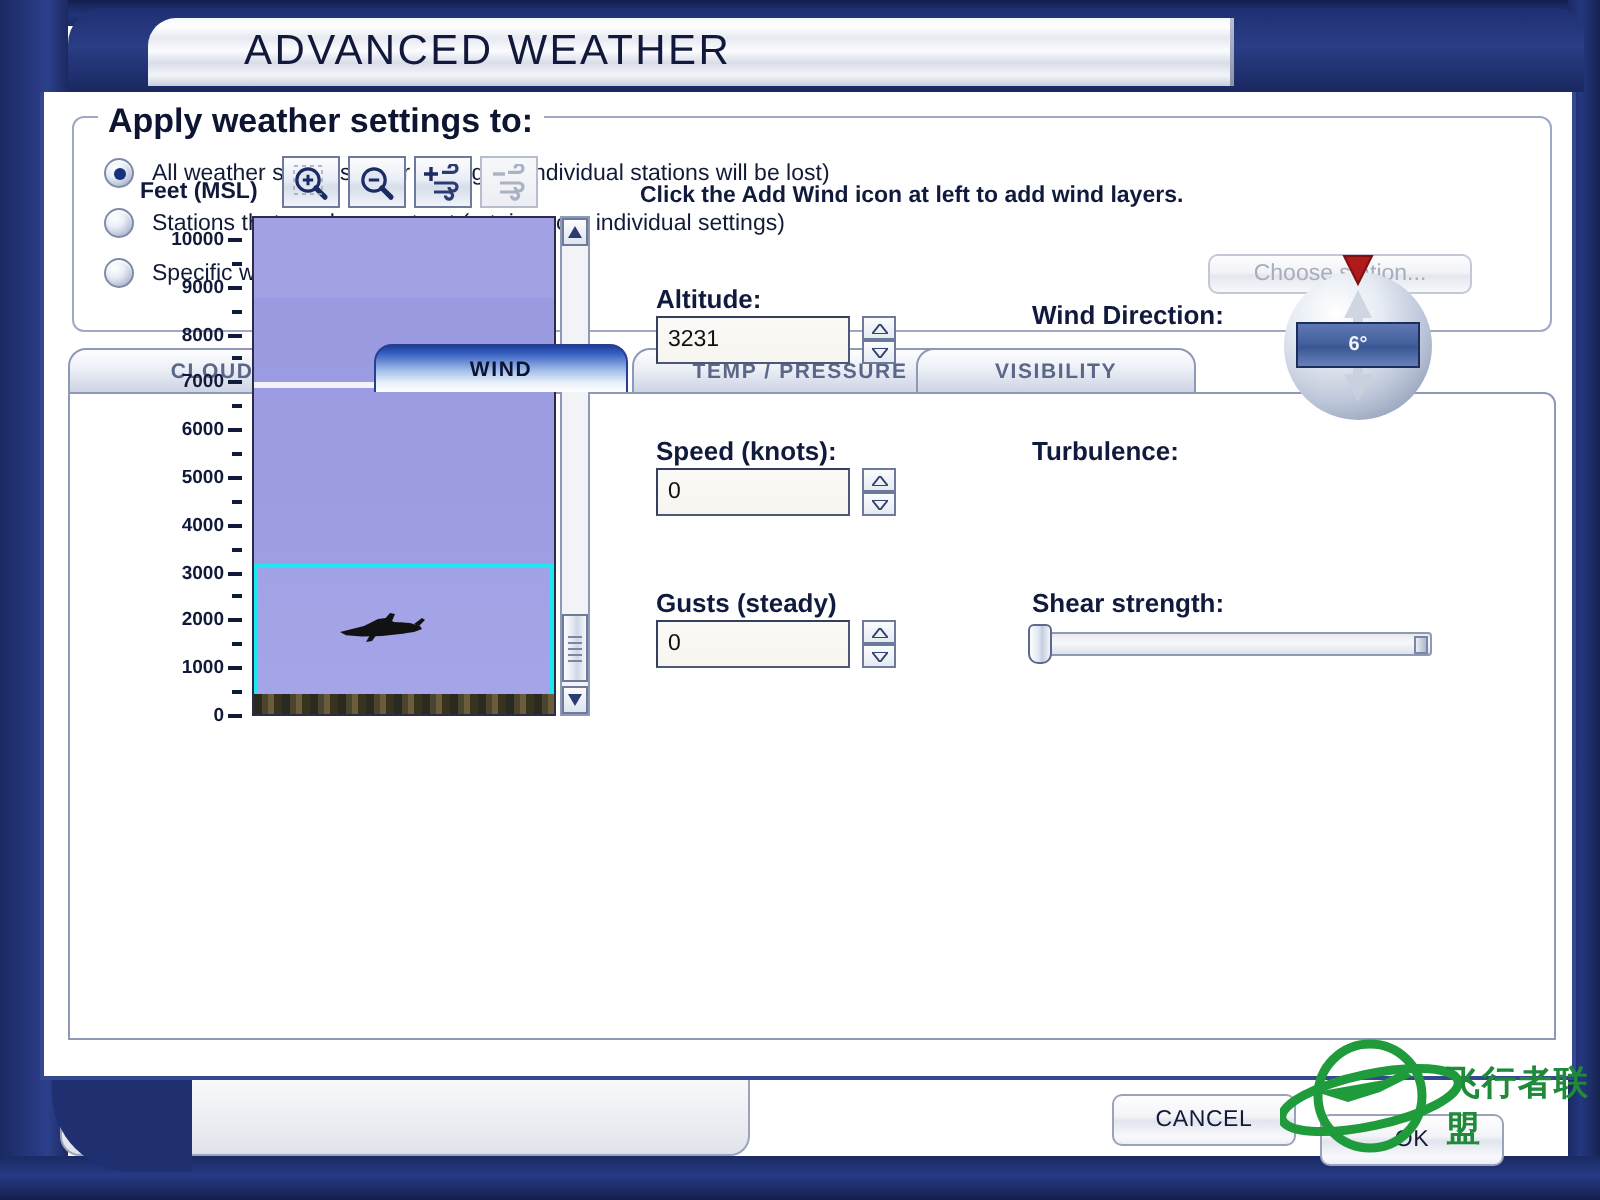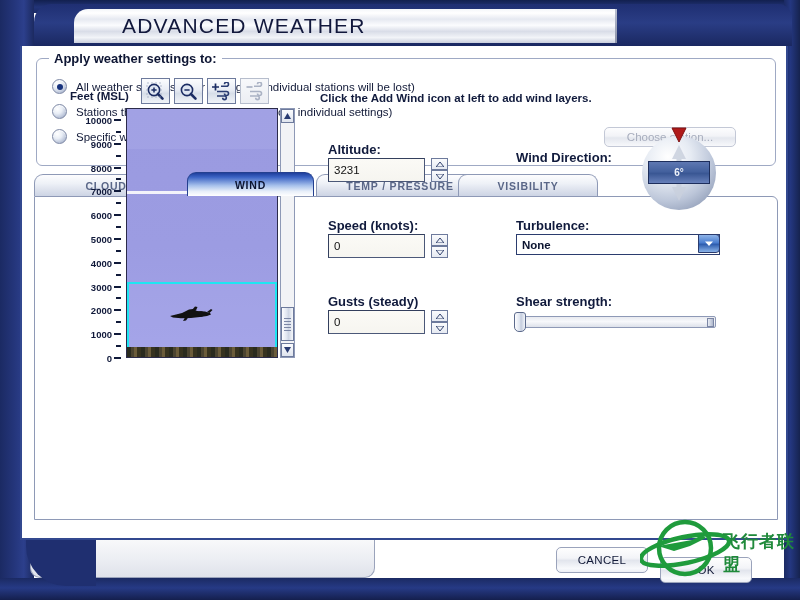--- a/index.html
+++ b/index.html
@@ -101,21 +101,21 @@
   
   .groupbox {
     position: absolute;
     border: 1px solid #9fa9c4;
     border-radius: 6px;
   }
   .groupbox-title {
     position: absolute; top: -8px; left: 12px;
     background: #ffffff;
     padding: 0 5px;
-    font-size: 13px; font-weight: bold; color: #0d1533;
+    font-size: 17px; font-weight: bold; color: #0d1533;
   }
 
   
   .radio-row { position: absolute; display: flex; align-items: center; }
   .radio {
     width: 15px; height: 15px; border-radius: 50%;
     background: radial-gradient(circle at 34% 30%, #ffffff 0%, #e9eef6 38%, #b9c3d8 72%, #7d89a8 100%);
     border: 1px solid #7f8aa6;
     position: relative; flex: none;
     box-shadow: inset 0 1px 1px rgba(255,255,255,.9);
@@ -592,28 +592,20 @@
       </svg>
       <div class="compass-readout" style="left:6px; top:25px; width:62px; height:23px;">
         <span>6°</span>
       </div>
     </div>
     <svg class="compass-pointer" style="left:648px; top:81px;" width="18" height="16" viewBox="0 0 18 16">
       <path d="M2 1 L16 1 L9 15 Z" fill="#b01a1a" stroke="#7d1010" stroke-width="1"></path>
     </svg>
 
     <div class="field-label" style="left:494px; top:172px;">Turbulence:</div>
-    <div class="combo" style="left:494px; top:188px; width:204px; height:21px;">
-      <span>None</span>
-      <div class="combo-arrow">
-        <svg width="10" height="7" viewBox="0 0 10 7">
-            <path d="M1 1.5 L5 6 L9 1.5 Z" fill="#ffffff"></path>
-          </svg>
-      </div>
-    </div>
 
     <div class="field-label" style="left:494px; top:248px;">Shear strength:</div>
     <div class="slider-track" style="left:494px; top:270px; width:200px;">
       <div class="slider-end" style="right:1px; top:1px;"></div>
     </div>
     <div class="slider-thumb" style="left:492px; top:266px;"></div>
 
   </div>
 
   <div class="dlgbtn" style="left:556px; top:547px; width:92px;">

